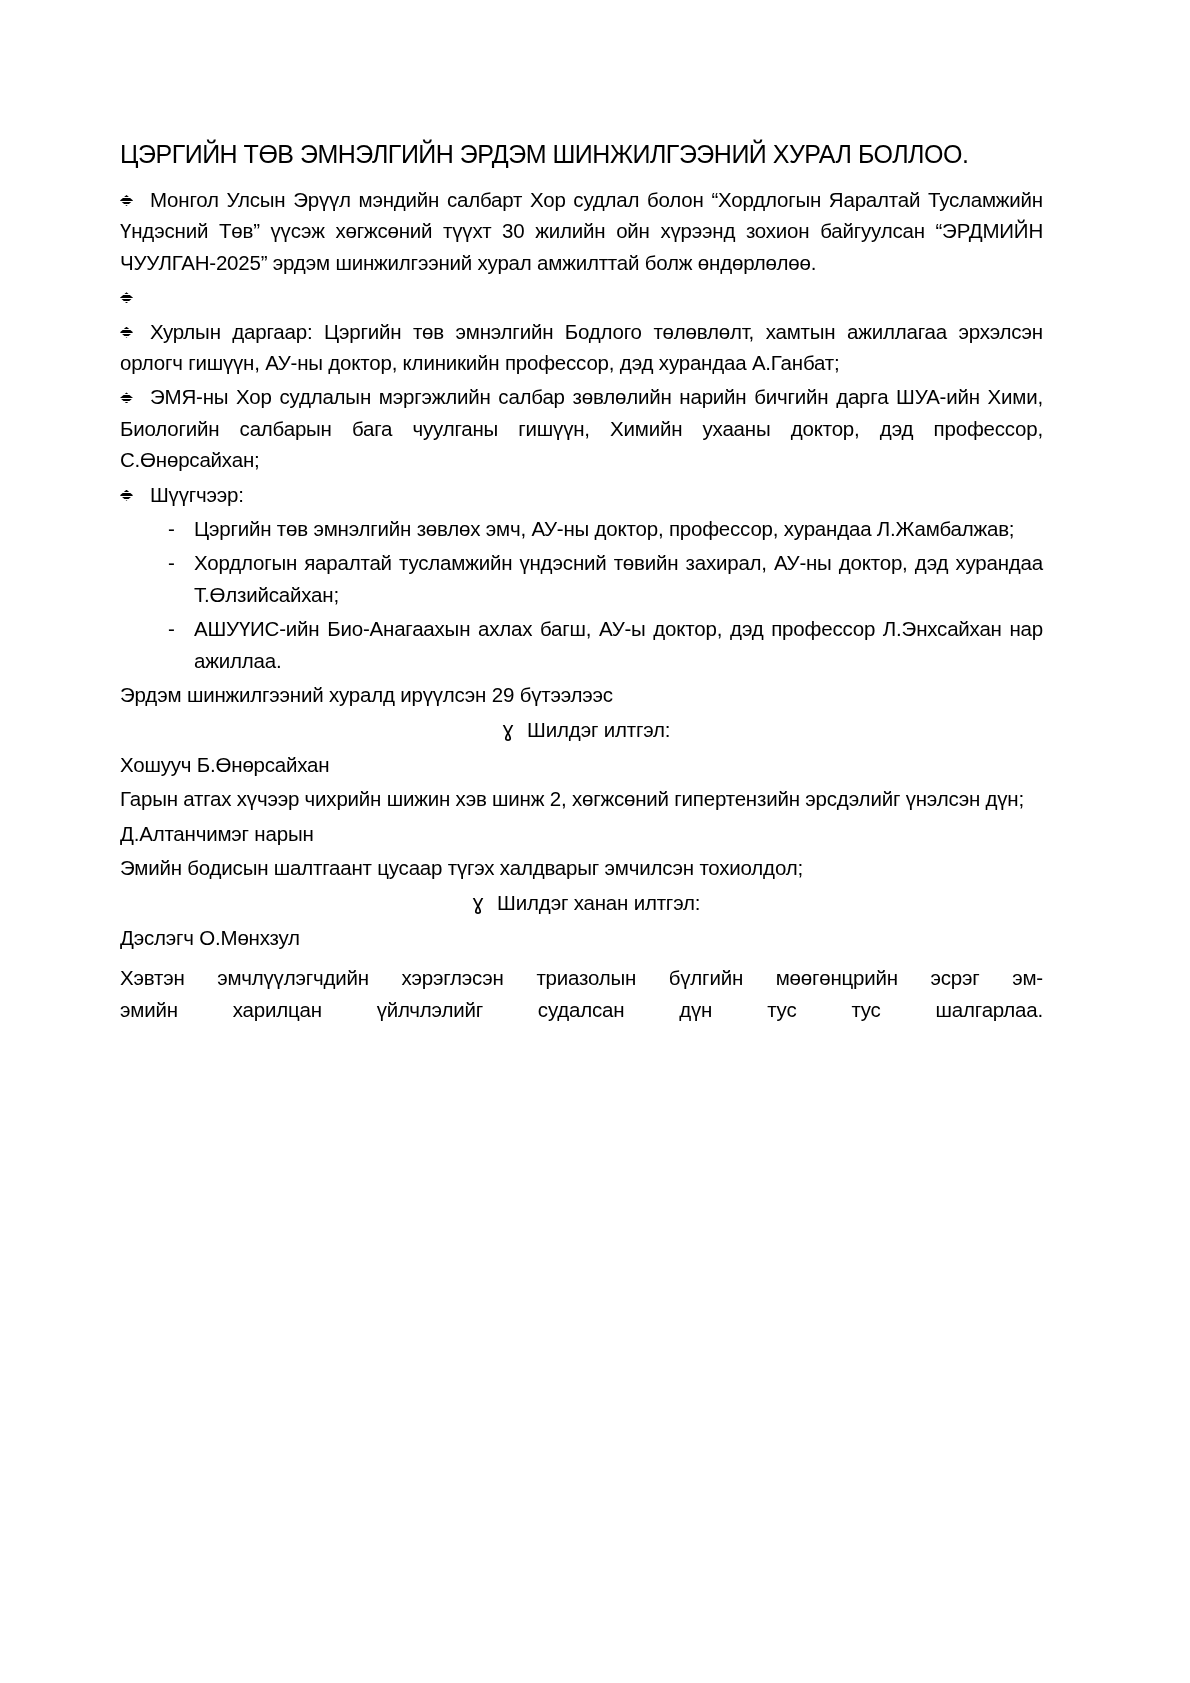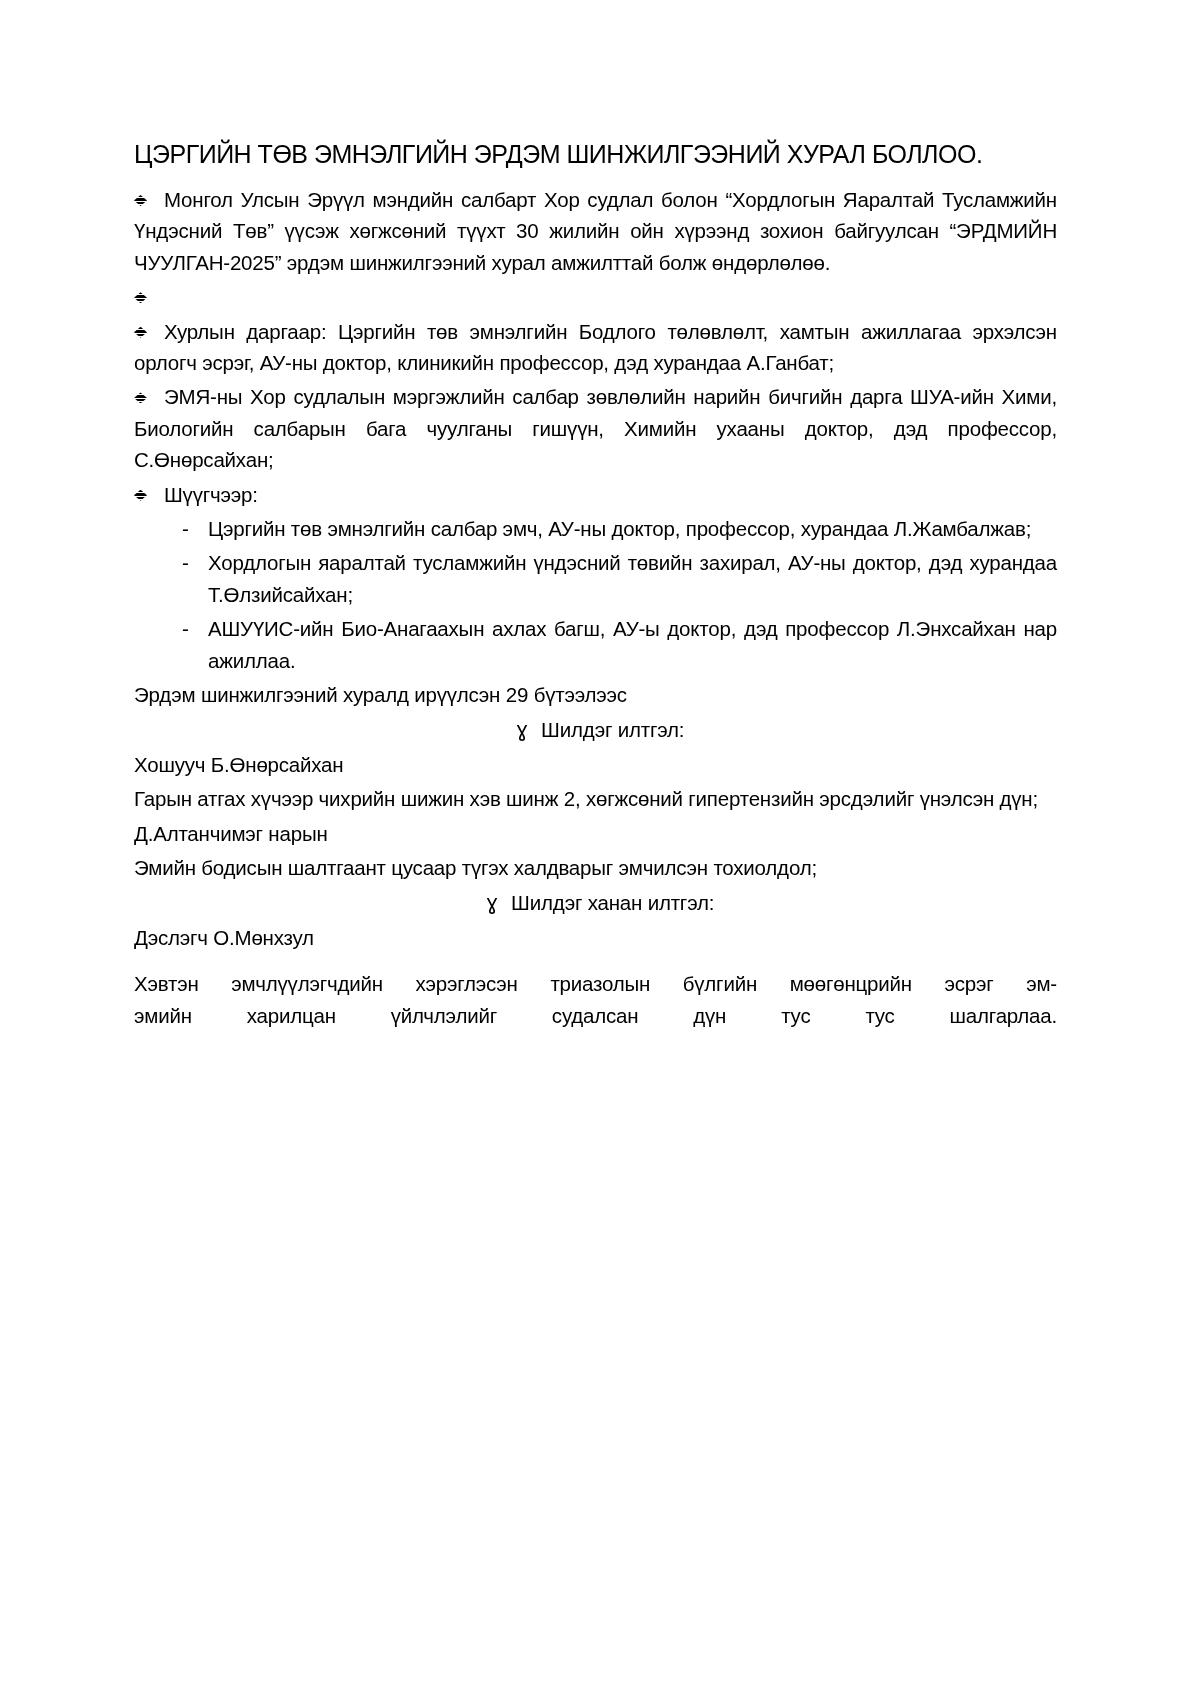--- a/index.html
+++ b/index.html
@@ -10,21 +10,21 @@
   body {
     position: relative;
     width: 1190px;
     height: 1683px;
     font-family: "Liberation Sans", "DejaVu Sans", sans-serif;
     color: #000000;
     overflow: hidden;
   }
   .content {
     position: absolute;
-    left: 134px;
+    left: 120px;
     top: 138px;
     width: 923px;
   }
   .doc-title {
     font-size: 25px;
     font-weight: 400;
     line-height: 32px;
     letter-spacing: -0.5px;
     white-space: nowrap;
     margin: 0 0 14px 0;
@@ -67,41 +67,41 @@
     font-family: "DejaVu Sans", sans-serif;
     display: inline-block;
     margin-right: 13px;
     font-size: 21px;
   }
   .stretch-line {
     text-align: justify;
     text-align-last: justify;
     margin: 0;
   }
-  .final-para { margin: 15px 0 3px 0; }
+  .final-para { margin: 9px 0 3px 0; }
 </style>
 </head>
 <body>
 
 <div class="content">
 
   <h1 class="doc-title">ЦЭРГИЙН ТӨВ ЭМНЭЛГИЙН ЭРДЭМ ШИНЖИЛГЭЭНИЙ ХУРАЛ БОЛЛОО.</h1>
 
   <p class="para"><span class="diamond"></span><span>Монгол Улсын Эрүүл мэндийн салбарт Хор судлал болон “Хордлогын Яаралтай Тусламжийн Үндэсний Төв” үүсэж хөгжсөний түүхт 30 жилийн ойн хүрээнд зохион байгуулсан “ЭРДМИЙН ЧУУЛГАН-2025” эрдэм шинжилгээний хурал амжилттай болж өндөрлөлөө.</span></p>
 
   <p class="para"><span class="diamond"></span></p>
 
-  <p class="para"><span class="diamond"></span><span>Хурлын даргаар: Цэргийн төв эмнэлгийн Бодлого төлөвлөлт, хамтын ажиллагаа эрхэлсэн орлогч эсрэг, АУ-ны доктор, клиникийн профессор, дэд хурандаа А.Ганбат;</span></p>
+  <p class="para"><span class="diamond"></span><span>Хурлын даргаар: Цэргийн төв эмнэлгийн Бодлого төлөвлөлт, хамтын ажиллагаа эрхэлсэн орлогч гишүүн, АУ-ны доктор, клиникийн профессор, дэд хурандаа А.Ганбат;</span></p>
 
   <p class="para"><span class="diamond"></span><span>ЭМЯ-ны Хор судлалын мэргэжлийн салбар зөвлөлийн нарийн бичгийн дарга ШУА-ийн Хими, Биологийн салбарын бага чуулганы гишүүн, Химийн ухааны доктор, дэд профессор, С.Өнөрсайхан;</span></p>
 
   <p class="para"><span class="diamond"></span><span>Шүүгчээр:</span></p>
 
   <div>
-    <div class="judge-item"><span class="dash-marker">-</span><span>Цэргийн төв эмнэлгийн салбар эмч, АУ-ны доктор, профессор, хурандаа Л.Жамбалжав;</span></div>
+    <div class="judge-item"><span class="dash-marker">-</span><span>Цэргийн төв эмнэлгийн зөвлөх эмч, АУ-ны доктор, профессор, хурандаа Л.Жамбалжав;</span></div>
     <div class="judge-item"><span class="dash-marker">-</span><span>Хордлогын яаралтай тусламжийн үндэсний төвийн захирал, АУ-ны доктор, дэд хурандаа Т.Өлзийсайхан;</span></div>
     <div class="judge-item"><span class="dash-marker">-</span><span>АШУҮИС-ийн Био-Анагаахын ахлах багш, АУ-ы доктор, дэд профессор Л.Энхсайхан нар ажиллаа.</span></div>
   </div>
 
   <p class="para">Эрдэм шинжилгээний хуралд ирүүлсэн 29 бүтээлээс</p>
 
   <p class="para gamma-line"><span class="gamma-marker">ɣ</span><span>Шилдэг илтгэл:</span></p>
   <p class="para">Хошууч Б.Өнөрсайхан</p>
   <p class="para">Гарын атгах хүчээр чихрийн шижин хэв шинж 2, хөгжсөний гипертензийн эрсдэлийг үнэлсэн дүн;</p>
 

